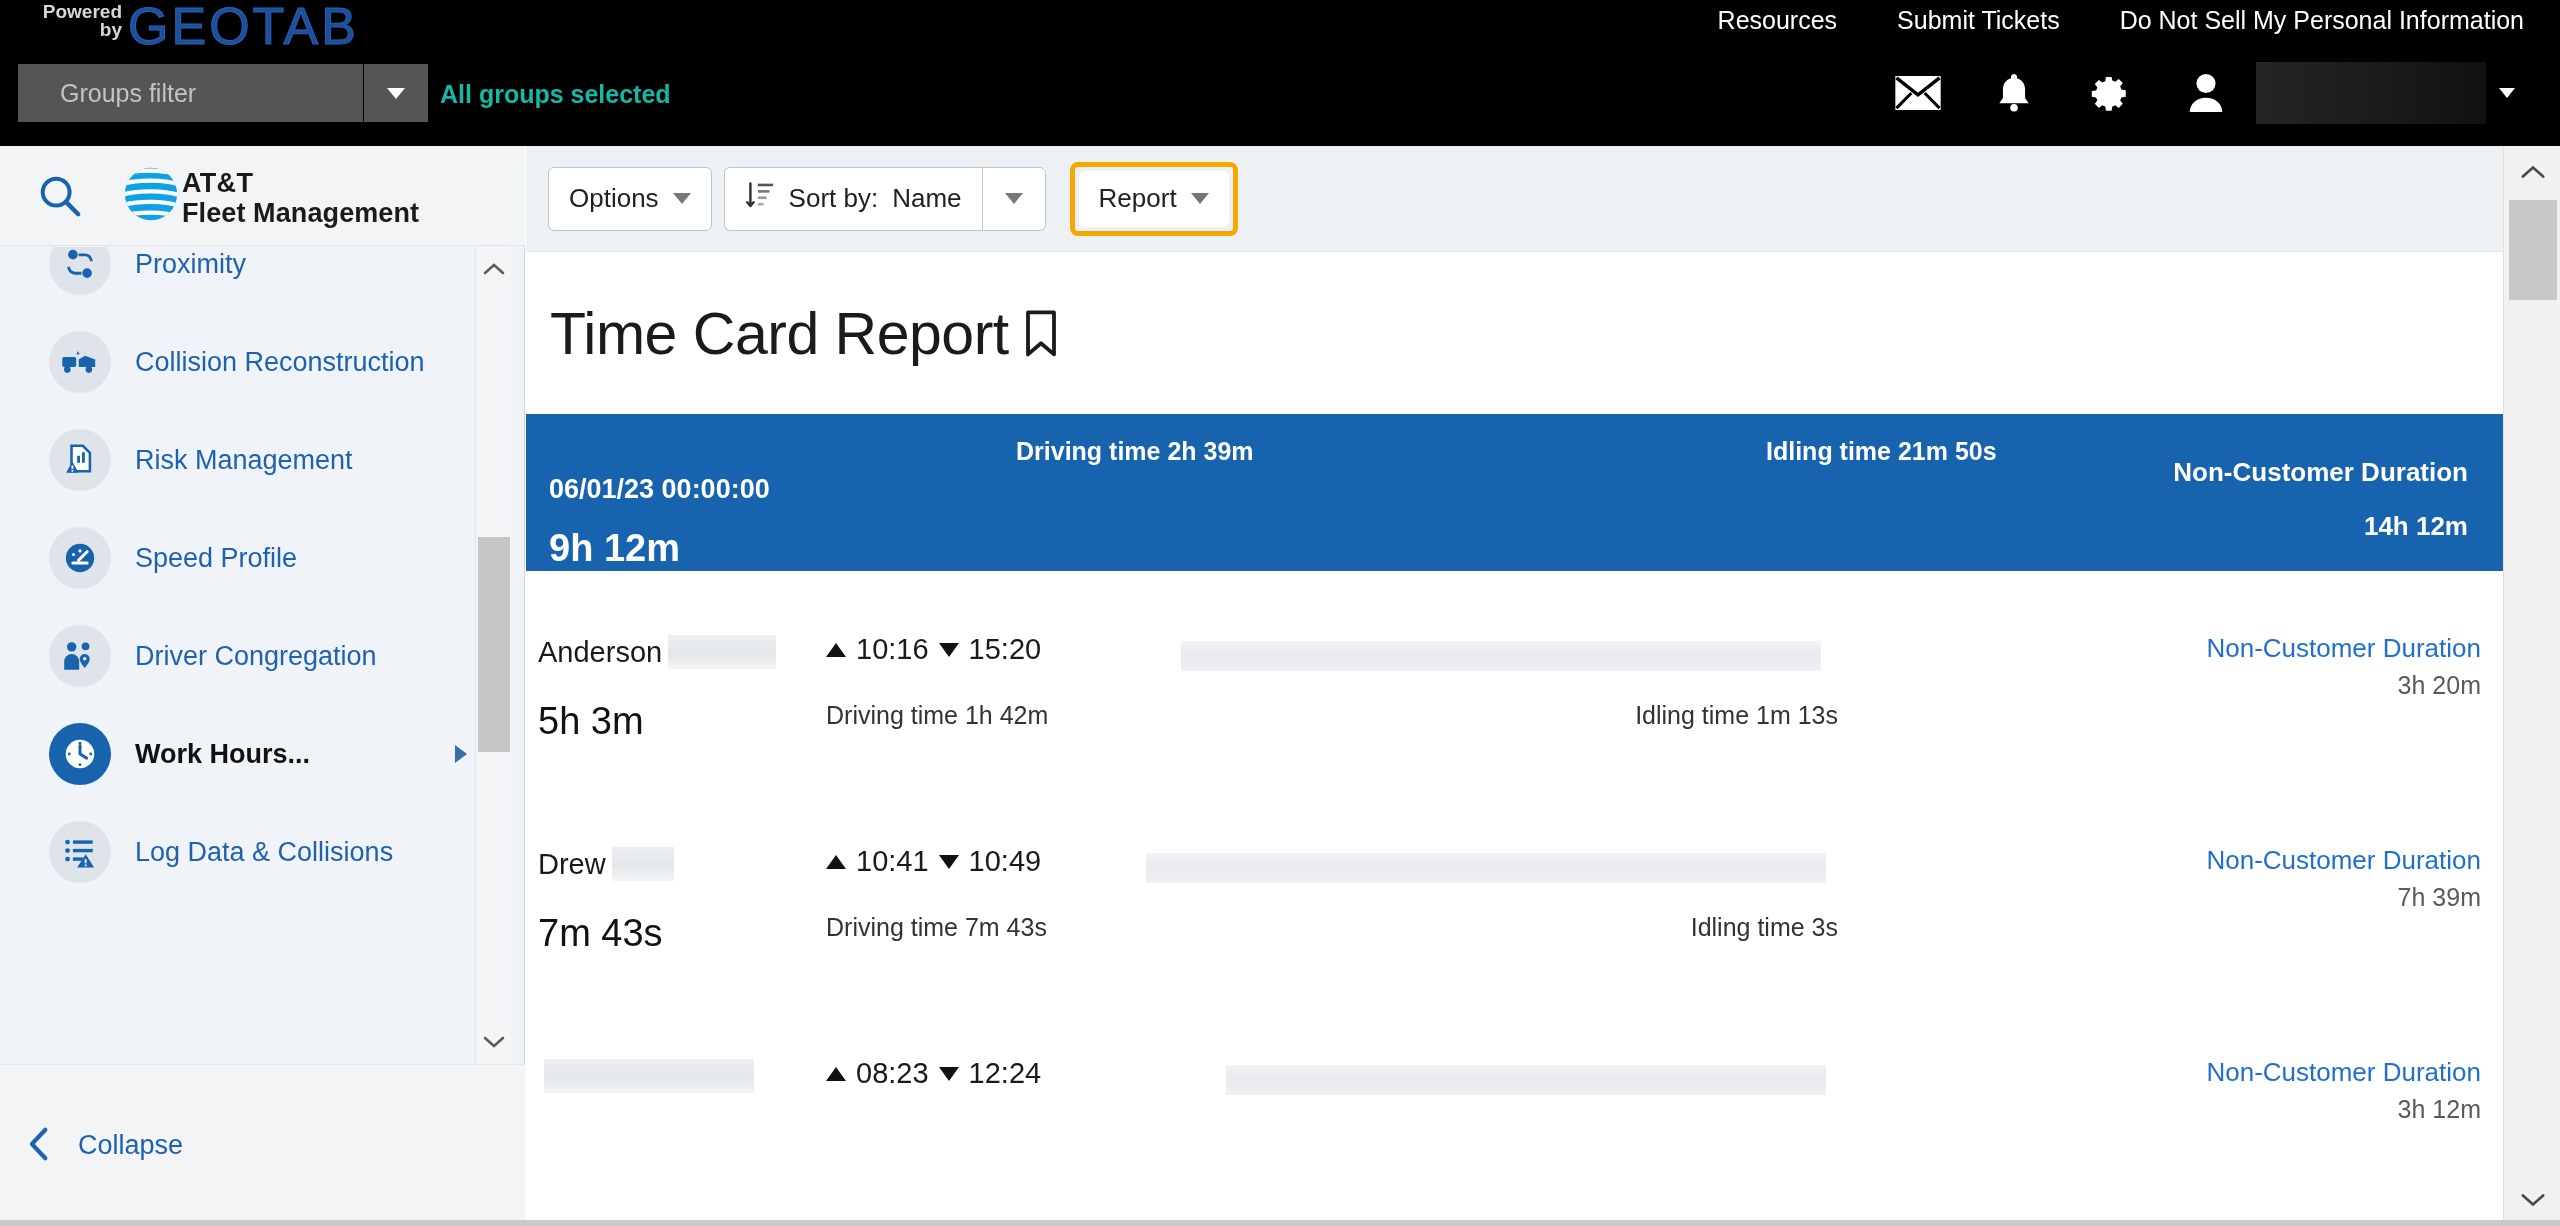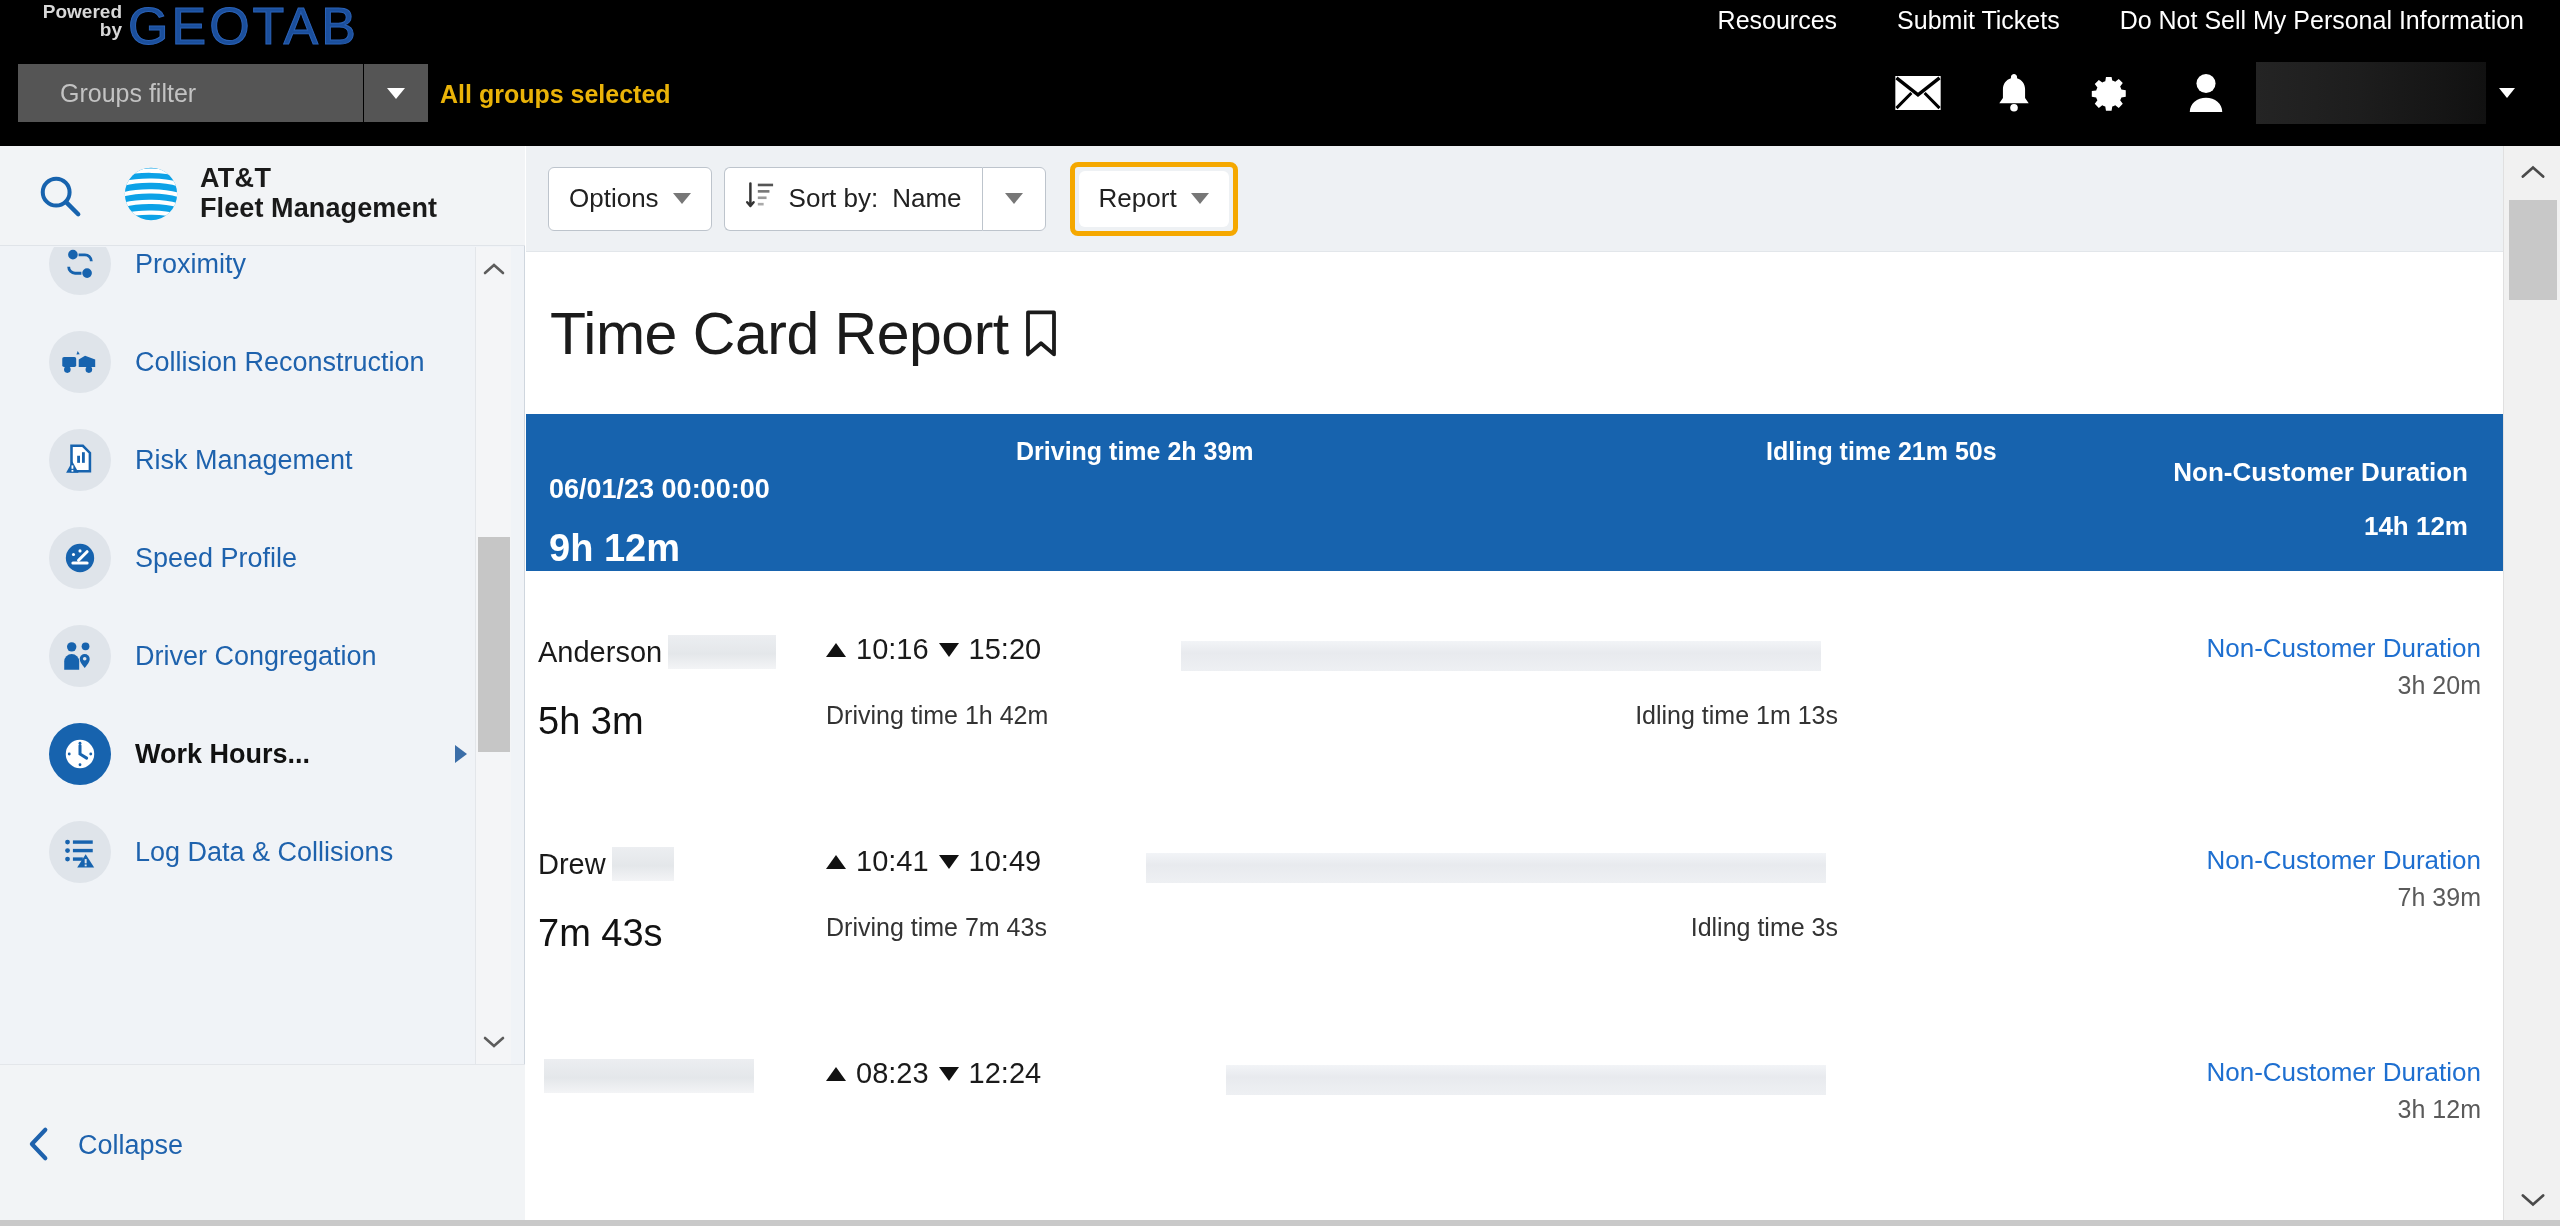--- a/index.html
+++ b/index.html
@@ -46,21 +46,21 @@
   .groups-filter .gf-sep { width:1px; height:58px; background:#000; }
   .groups-filter .gf-arrow {
     width: 64px; height: 58px; display:flex; align-items:center; justify-content:center;
   }
   .caret-d {
     width:0; height:0; border-left:9px solid transparent; border-right:9px solid transparent;
     border-top:11px solid #ffffff;
   }
   .all-groups {
     position: absolute; left: 440px; top: 80px;
-    color:#eab308; font-size:25px; font-weight:700;
+    color:#14b8a6; font-size:25px; font-weight:700;
   }
 
   .hdr-icons {
     position: absolute; right: 32px; top: 58px;
     display: flex; align-items: center; gap: 0px;
   }
   .hdr-ic {
     width: 96px; height: 70px; display:flex; align-items:center; justify-content:center;
     color: #ffffff;
   }
@@ -82,21 +82,21 @@
     background: #1763ae;
   }
   .side-head {
     position: absolute; left: 0; top: 0; width: 525px; height: 100px;
     background: #f2f4f6;
     display: flex; align-items: center;
     border-bottom: 1px solid #e0e4e9;
     z-index: 3;
   }
   .side-search { width: 120px; display:flex; align-items:center; justify-content:center; }
-  .att-logo-wrap { display:flex; align-items:flex-start; gap:18px; }
+  .att-logo-wrap { display:flex; align-items:flex-end; }
   .att-brand { line-height: 1.12; }
   .att-brand .b1 { font-size: 27px; font-weight: 700; color:#1a1a1a; letter-spacing:0.3px; }
   .att-brand .b2 { font-size: 27px; font-weight: 700; color:#1a1a1a; letter-spacing:0.1px; }
 
   .nav-scroll {
     position: absolute; left: 14px; top: 101px; width: 497px; height: 817px;
     overflow: hidden; background: #f0f3f7;
   }
   .nav-item {
     display: flex; align-items: center; height: 98px; padding-left: 35px;

